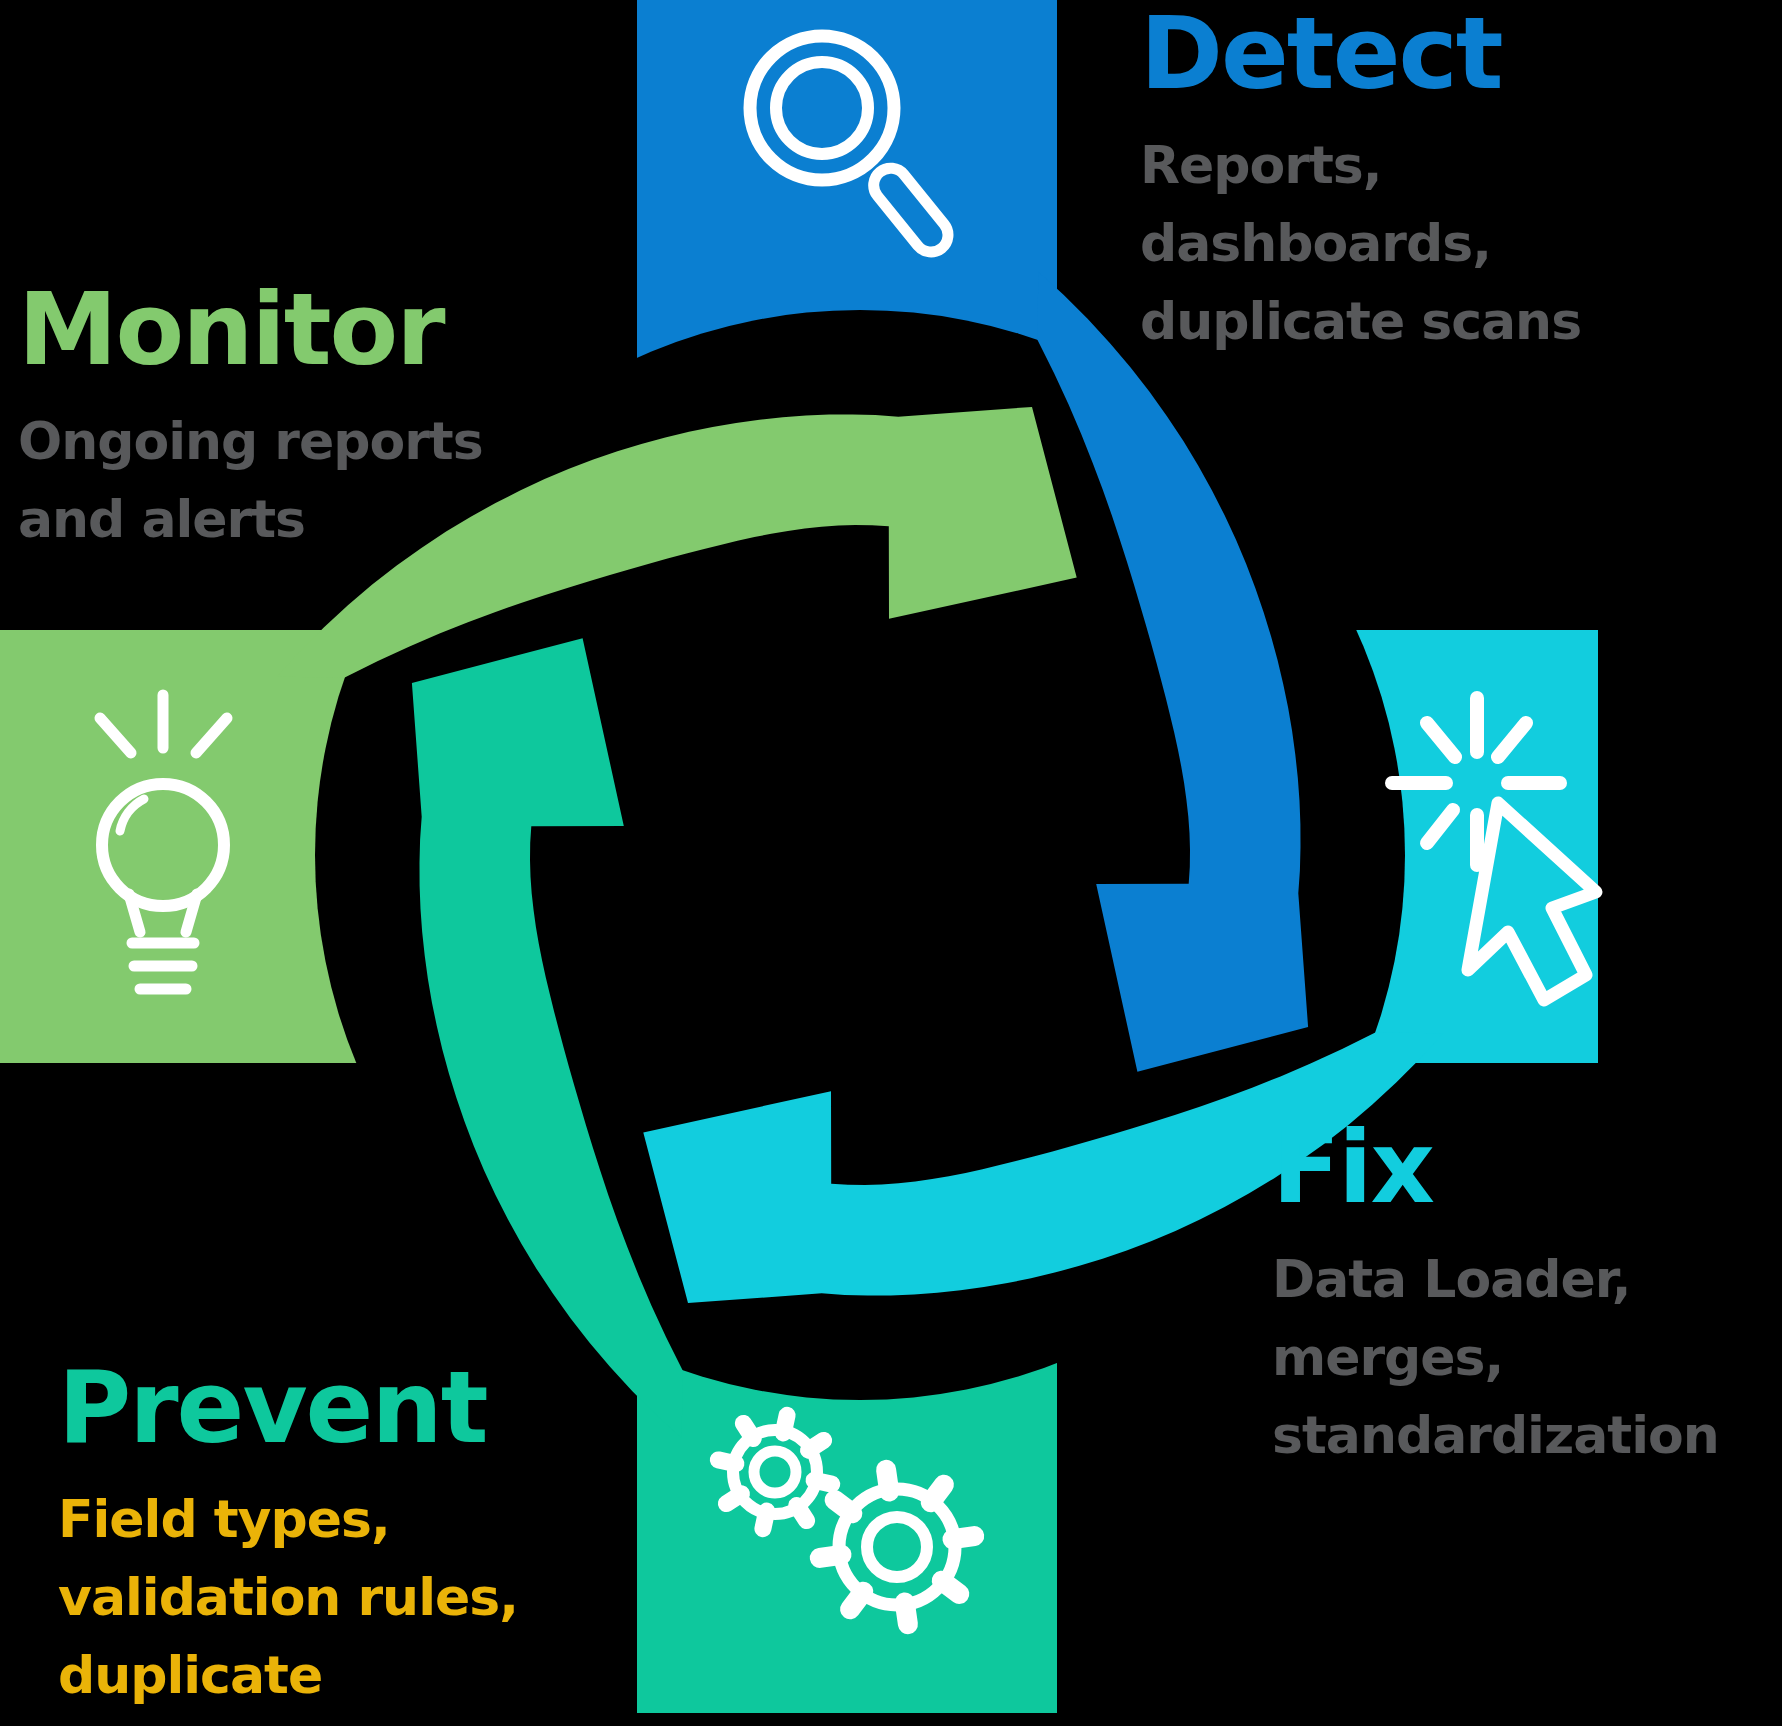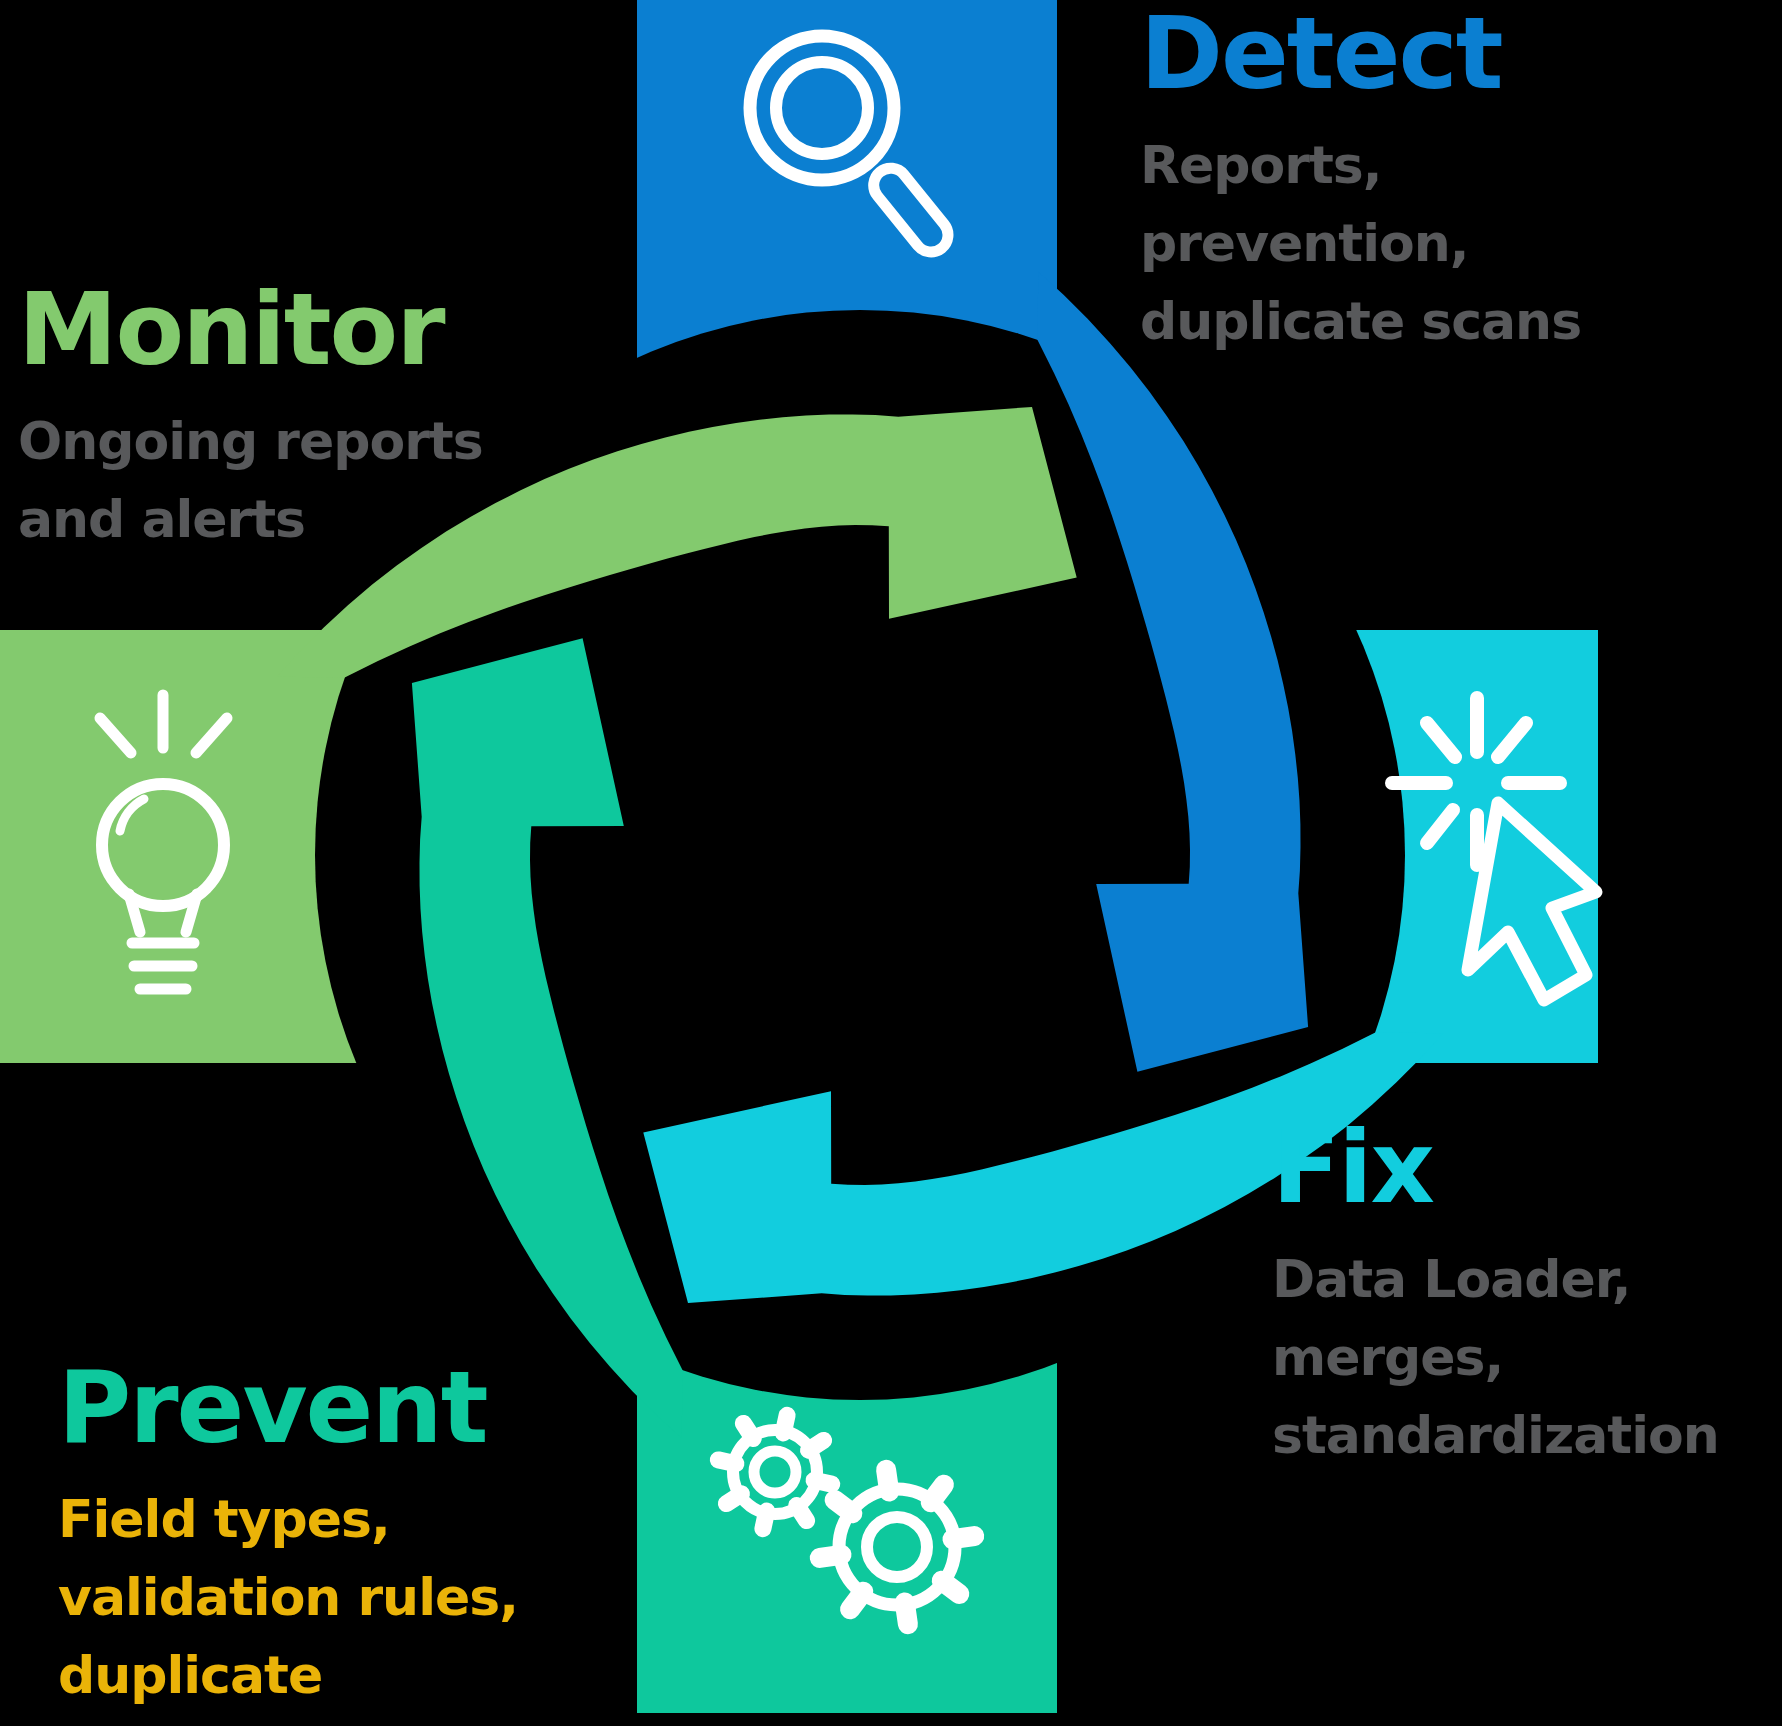--- a/index.html
+++ b/index.html
@@ -111,21 +111,21 @@
       <circle cx="775" cy="1472" r="42" stroke-width="12"></circle>
       <circle cx="775" cy="1472" r="21" stroke-width="11"></circle>
       <circle cx="897" cy="1547" r="58" stroke-width="13"></circle>
       <circle cx="897" cy="1547" r="30" stroke-width="12"></circle>
     </g>
   </svg>
 
   <div class="label label-detect">
     <h2 style="color: rgb(11, 127, 209);">Detect</h2>
     <p style="color: rgb(88, 89, 91);">Reports,
-prevention,
+dashboards,
 duplicate scans</p>
   </div>
 
   <div class="label label-monitor">
     <h2 style="color: rgb(131, 202, 110);">Monitor</h2>
     <p style="color: rgb(88, 89, 91);">Ongoing reports
 and alerts</p>
   </div>
 
   <div class="label label-fix">

